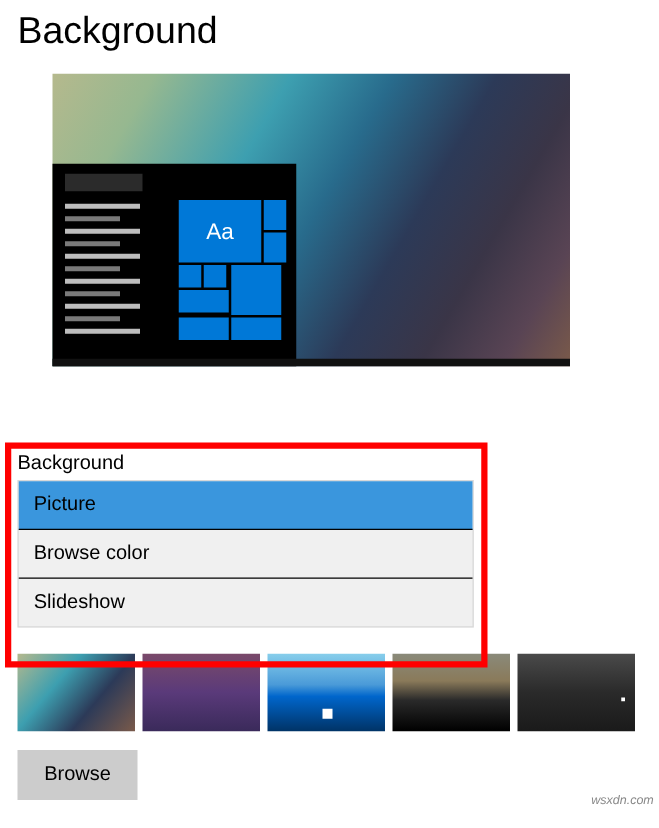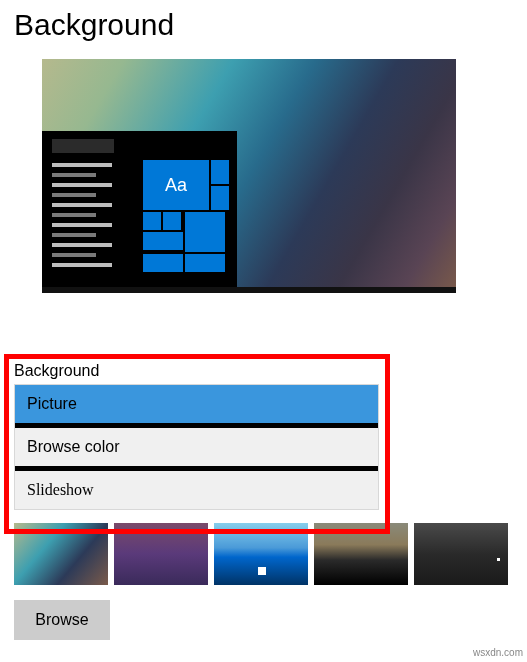--- a/index.html
+++ b/index.html
@@ -98,24 +98,24 @@
     }
     .dropdown-list {
       width: 365px;
       background: #f0f0f0;
       border: 1px solid #d8d8d8;
     }
     .dropdown-item {
       padding: 10px 12px;
       font-size: 16px;
       color: #000;
-      border-bottom: 5px solid #000000;
+      border-bottom: 1px solid #000000;
       cursor: pointer;
     }
-    .dropdown-item:last-child { border-bottom: none; font-family: Liberation Serif, serif; }
+    .dropdown-item:last-child { border-bottom: none; }
     .dropdown-item.selected {
       background: #3a96dd;
       color: #000;
     }
 
     .thumbs {
       position: absolute;
       left: 14px;
       top: 523px;
       display: flex;
@@ -143,23 +143,24 @@
       border: none;
       font-size: 16px;
       color: #000;
       cursor: pointer;
       font-family: inherit;
     }
 
     .watermark {
       position: absolute;
       right: 4px;
-      bottom: 4px;
+      bottom: 16px;
       font-size: 10px;
       color: #888;
+      font-style: italic;
     }
   </style>
 </head>
 <body>
 
 <div class="page-title">Background</div>
 
 <div class="preview">
   <div class="desktop">
     <div class="desktop-top"></div>

